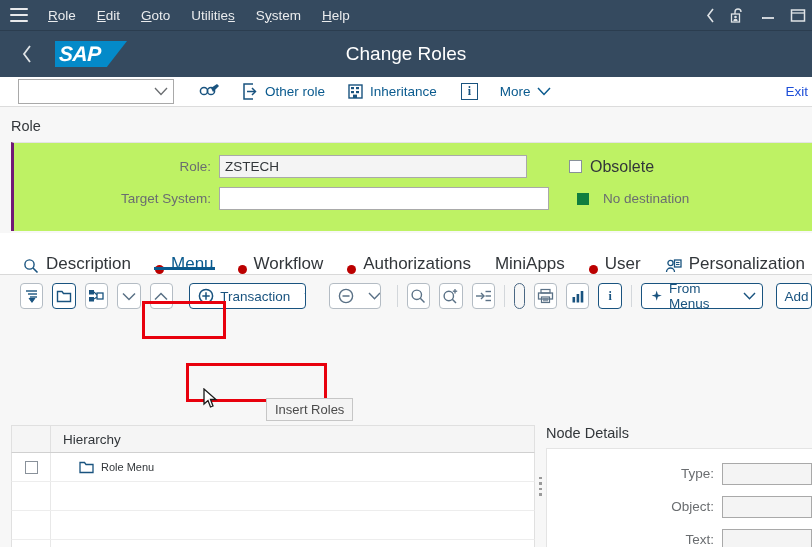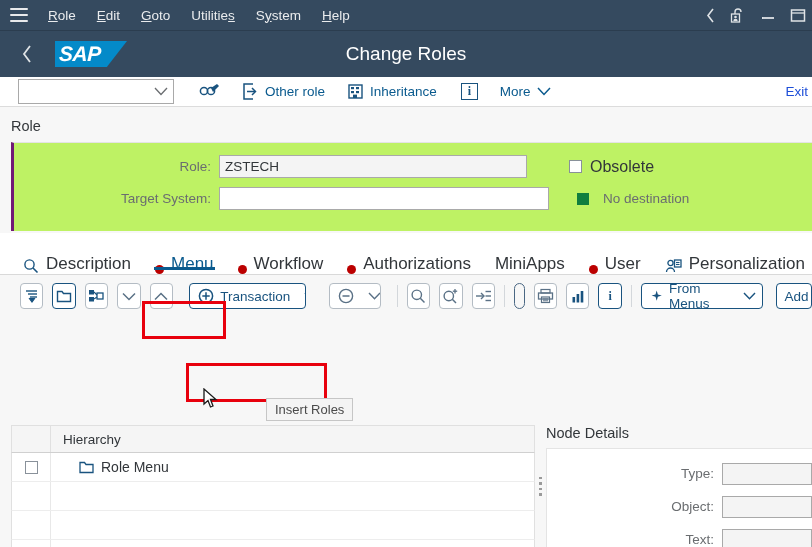--- a/index.html
+++ b/index.html
@@ -215,21 +215,21 @@
   .tree-row {
     display:flex; height:29px; align-items:center;
     border-left:1px solid #e0e0e0; border-right:1px solid #e0e0e0;
     border-bottom:1px solid #ededed; background:#fff;
   }
   .tree-row .chk-col {
     width:39px; height:100%; display:flex; align-items:center; justify-content:center;
     border-right:1px solid #e8e8e8;
   }
   .tree-row .rcell { padding-left:28px; display:flex; align-items:center; gap:7px;
-    font-size:14px; color:#32363a; }
+    font-size:11px; color:#32363a; }
   .splitter {
     width:11px; display:flex; align-items:center; justify-content:center;
     cursor:col-resize;
   }
   .splitter .dots { display:flex; flex-direction:column; gap:3px; }
   .splitter .dots i { width:2.5px; height:2.5px; background:#9a9a9a; display:block; }
   .details-pane { flex:1; padding-right:0; }
   .details-title { font-size:14.5px; color:#32363a; margin-bottom:7px; }
   .details-panel {
     background:#fff; border-top:1px solid #e4e4e4; border-left:1px solid #e4e4e4;

